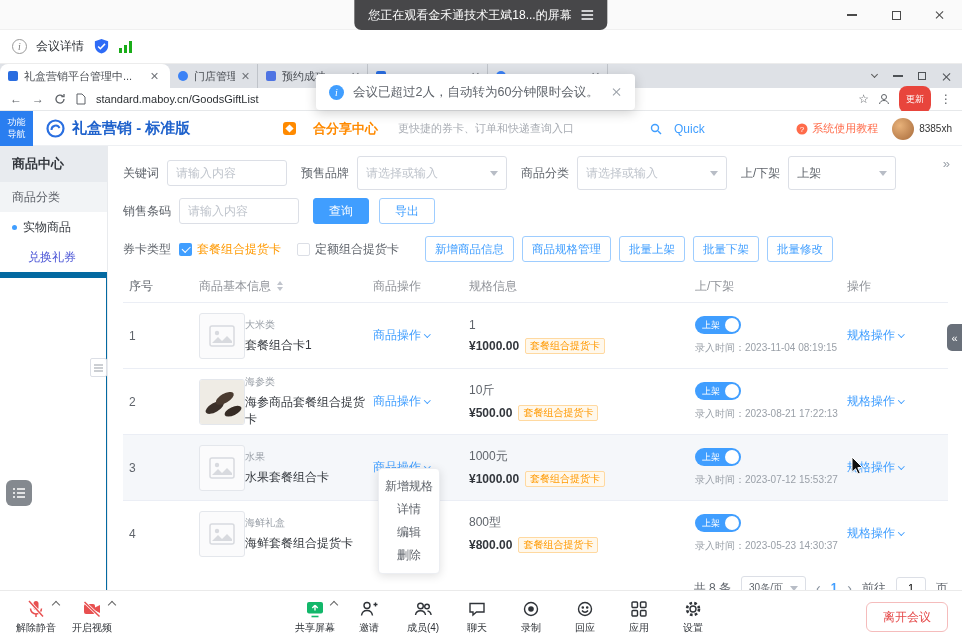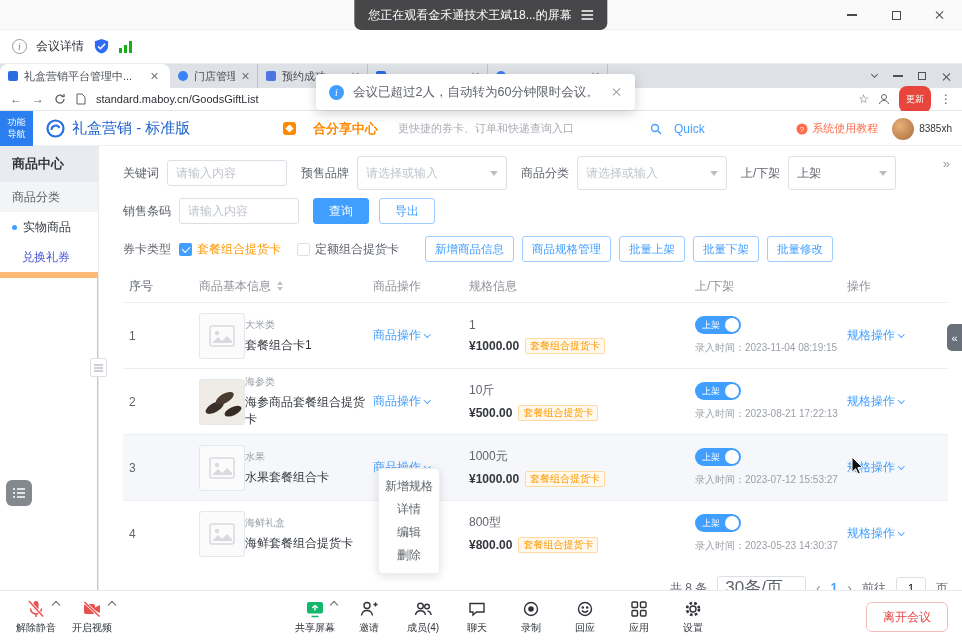--- a/index.html
+++ b/index.html
@@ -39,38 +39,38 @@
   .bc-btn{width:24px;display:flex;justify-content:center;align-items:center}
   .addressbar{position:absolute;top:88px;left:0;right:0;height:23px;background:#fff;border-bottom:1px solid #e6e8ea;display:flex;align-items:center;gap:10px;padding:0 10px;font-size:12px;color:#5f6368}
   .url-text{color:#2b2f33;font-size:11px}
   .ab-right{margin-left:auto;display:flex;align-items:center;gap:9px}
   .update-pill{background:#e8453c;color:#fff;font-size:9px;padding:7px 7px;border-radius:8px}
 
   
   .appheader{position:absolute;top:111px;left:0;right:0;height:35px;background:#fff;border-bottom:1px solid #eef0f3}
   .navtoggle{position:absolute;left:0;top:0;width:33px;height:35px;background:#2a7ef0;color:#fff;font-size:9px;display:flex;flex-direction:column;align-items:center;justify-content:center;line-height:1.25}
   .logo-wrap{position:absolute;left:46px;top:0;height:35px;display:flex;align-items:center;gap:7px}
-  .logo-text{font-size:15px;font-weight:normal;color:#1f62cc;white-space:nowrap}
+  .logo-text{font-size:15px;font-weight:bold;color:#1f62cc;white-space:nowrap}
   .share-wrap{position:absolute;left:282px;top:0;height:35px;display:flex;align-items:center;gap:16px}
   .share-text{font-size:13px;font-weight:bold;color:#ff8a00;white-space:nowrap}
   .share-desc{position:absolute;left:398px;top:0;height:35px;display:flex;align-items:center;font-size:11px;color:#a8acb3;white-space:nowrap}
   .quick-wrap{position:absolute;left:650px;top:0;height:35px;display:flex;align-items:center;gap:12px;color:#409eff;font-size:12px}
   .header-right{position:absolute;right:10px;top:0;height:35px;display:flex;align-items:center;gap:14px}
   .tutorial{color:#ff6b4a;font-size:11px;display:flex;gap:4px;align-items:center;white-space:nowrap}
   .user-wrap{display:flex;align-items:center;gap:5px}
   .avatar{width:22px;height:22px;border-radius:50%;background:radial-gradient(circle at 35% 35%,#e8b27a,#a76a3a)}
   .username{font-size:10px;color:#333}
 
   
-  .sidebar{position:absolute;left:0;top:146px;width:99px;bottom:52px;background:#fdba74;border-right:1px solid #e9ebee}
+  .sidebar{position:absolute;left:0;top:146px;width:108px;bottom:52px;background:#0369a1;border-right:1px solid #e9ebee}
   .sb-section{height:36px;background:#e8ebef;display:flex;align-items:center;padding-left:12px;font-size:13px;font-weight:bold;color:#33373d}
   .sb-item{height:30px;display:flex;align-items:center;padding-left:12px;font-size:12px;color:#5a5e66;background:#fff}
   .sb-item .dot{width:5px;height:5px;border-radius:50%;background:#409eff;margin-right:6px}
   .sb-item.plain{background:#f2f4f6}
-  .sb-item.active{color:#4a54d6;padding-left:22px}
+  .sb-item.active{color:#4a54d6;padding-left:28px}
   .sb-rest{position:absolute;left:0;right:1px;top:132px;bottom:0;background:#fff}
   .sb-handle{position:absolute;left:90px;top:358px;width:17px;height:19px;background:#fff;border:1px solid #dcdfe6;border-radius:2px;display:flex;align-items:center;justify-content:center;z-index:5}
 
   
   .main{position:absolute;left:109px;top:146px;right:0;bottom:52px;background:#fff;padding:10px 14px;overflow:hidden}
   .frow{display:flex;align-items:center;margin-bottom:8px}
   .flabel{font-size:12px;color:#5f646b;white-space:nowrap;margin-right:8px}
   .fgap{margin-right:14px}
   .finput{height:26px;border:1px solid #dcdfe6;border-radius:3px;padding:0 8px;font-size:12px;color:#333;background:#fff;width:120px;font-family:inherit}
   .finput::placeholder{color:#bfc4cc}
@@ -112,21 +112,21 @@
   .tag{font-size:10px;color:#ff9900;border:1px solid #ffd9a0;background:#fff8ec;padding:0 4px;border-radius:2px;line-height:14px;white-space:nowrap}
   .switch{width:46px;height:18px;background:#409eff;border-radius:9px;position:relative;display:flex;align-items:center;padding-left:7px;color:#fff;font-size:9px;cursor:pointer}
   .knob{position:absolute;right:2px;top:2px;width:14px;height:14px;background:#fff;border-radius:50%}
   .time{font-size:10px;color:#9aa0a8;margin-top:7px;white-space:nowrap}
   .sorticon{display:inline-flex;flex-direction:column;gap:1.5px;margin-left:2px}
   .sorticon i{width:0;height:0;border-left:3.5px solid transparent;border-right:3.5px solid transparent}
   .sorticon .up{border-bottom:4px solid #c0c4cc}
   .sorticon .dn{border-top:4px solid #c0c4cc}
 
   .pagination{display:flex;align-items:center;justify-content:flex-end;gap:10px;margin-top:10px;font-size:12px;color:#5f646b}
-  .psize{height:24px;border:1px solid #dcdfe6;border-radius:3px;padding:0 7px;display:flex;align-items:flex-end;gap:7px;font-size:17px;color:#5f646b}
+  .psize{height:24px;border:1px solid #dcdfe6;border-radius:3px;padding:0 7px;display:flex;align-items:center;gap:7px;font-size:10px;color:#5f646b}
   .parrow{color:#86909c;font-size:14px}
   .pnum{color:#409eff;font-weight:bold}
   .goto-input{width:30px;height:22px;border:1px solid #dcdfe6;border-radius:3px;text-align:center;font-size:11px;font-family:inherit}
 
   
   .toast{position:absolute;left:316px;top:74px;height:36px;background:#fff;border-radius:4px;box-shadow:0 3px 12px rgba(0,0,0,.18);display:flex;align-items:center;gap:9px;padding:0 13px;z-index:50}
   .toast-icon{width:15px;height:15px;border-radius:50%;background:#409eff;color:#fff;font-size:10px;display:flex;align-items:center;justify-content:center;font-style:italic;font-family:"Liberation Serif",serif}
   .toast-text{font-size:12.5px;color:#5f646b;white-space:nowrap}
   .toast-close{margin-left:4px;color:#9aa0a8}
   .ctxmenu{position:absolute;left:378px;top:468px;width:62px;background:#fff;border:1px solid #eceef2;border-radius:4px;box-shadow:0 2px 10px rgba(0,0,0,.12);padding:6px 0;z-index:40}

